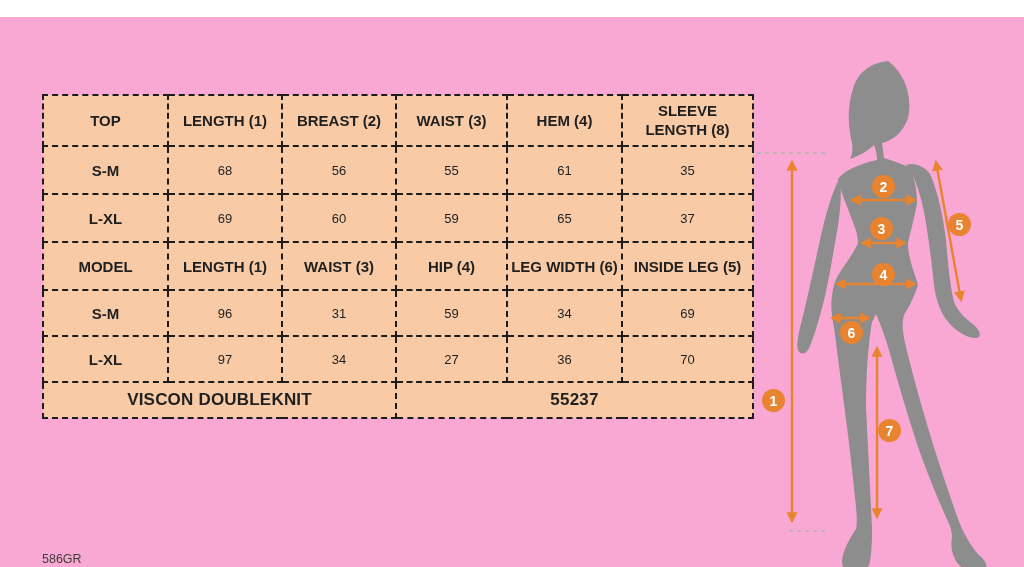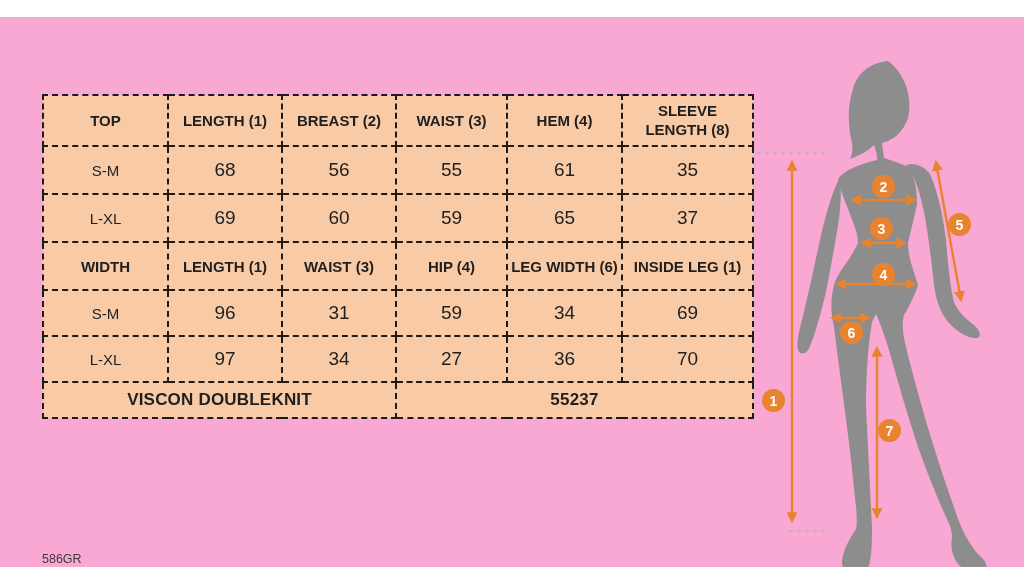--- a/index.html
+++ b/index.html
@@ -7,22 +7,22 @@
               font-family:"Liberation Sans", sans-serif; color:#1f1f1f; }
   #stage { position:relative; width:1024px; height:567px; background:#f9a8d4;margin-top:17px; }
 
   
   table.size-chart { position:absolute; left:42px; top:77px; width:710px;
                      border-collapse:collapse; table-layout:fixed; }
   table.size-chart td { border:2px dashed #1c1c1c; text-align:center;
                         vertical-align:middle; background:#f8cba6; }
   td.hc { background:#e87c2c; font-weight:bold; font-size:15px; padding:0 2px; }
   td.hc.wrap { padding:0 16px; line-height:1.25; }
-  td.sz  { font-weight:normal; font-size:15px; }
-  td.val { font-size:19px; }
+  td.sz  { font-weight:bold; font-size:15px; }
+  td.val { font-size:13px; }
   td.info { font-size:17px; font-weight:bold; letter-spacing:0.2px; }
   tr.r51 { height:51px; } tr.r48 { height:48px; }
   tr.r46 { height:46px; } tr.r36 { height:36px; }
 
   .footnote { position:absolute; left:42px; top:535px; width:716px;
               text-align:left; font-size:12.5px; color:#3d3d3d; }
 
   
   svg.fig { position:absolute; left:755px; top:0; width:269px; height:567px; }
   .badge { position:absolute; width:23px; height:23px; border-radius:50%;
@@ -63,26 +63,26 @@
     </tr>
     <tr class="r48">
       <td class="sz">L-XL</td>
       <td class="val">69</td>
       <td class="val">60</td>
       <td class="val">59</td>
       <td class="val">65</td>
       <td class="val">37</td>
     </tr>
     <tr class="r48">
-      <td class="hc">WIDTH</td>
+      <td class="hc">MODEL</td>
       <td class="hc">LENGTH (1)</td>
       <td class="hc">WAIST (3)</td>
       <td class="hc">HIP (4)</td>
       <td class="hc">LEG WIDTH (6)</td>
-      <td class="hc">INSIDE LEG (1)</td>
+      <td class="hc">INSIDE LEG (5)</td>
     </tr>
     <tr class="r46">
       <td class="sz">S-M</td>
       <td class="val">96</td>
       <td class="val">31</td>
       <td class="val">59</td>
       <td class="val">34</td>
       <td class="val">69</td>
     </tr>
     <tr class="r46">

